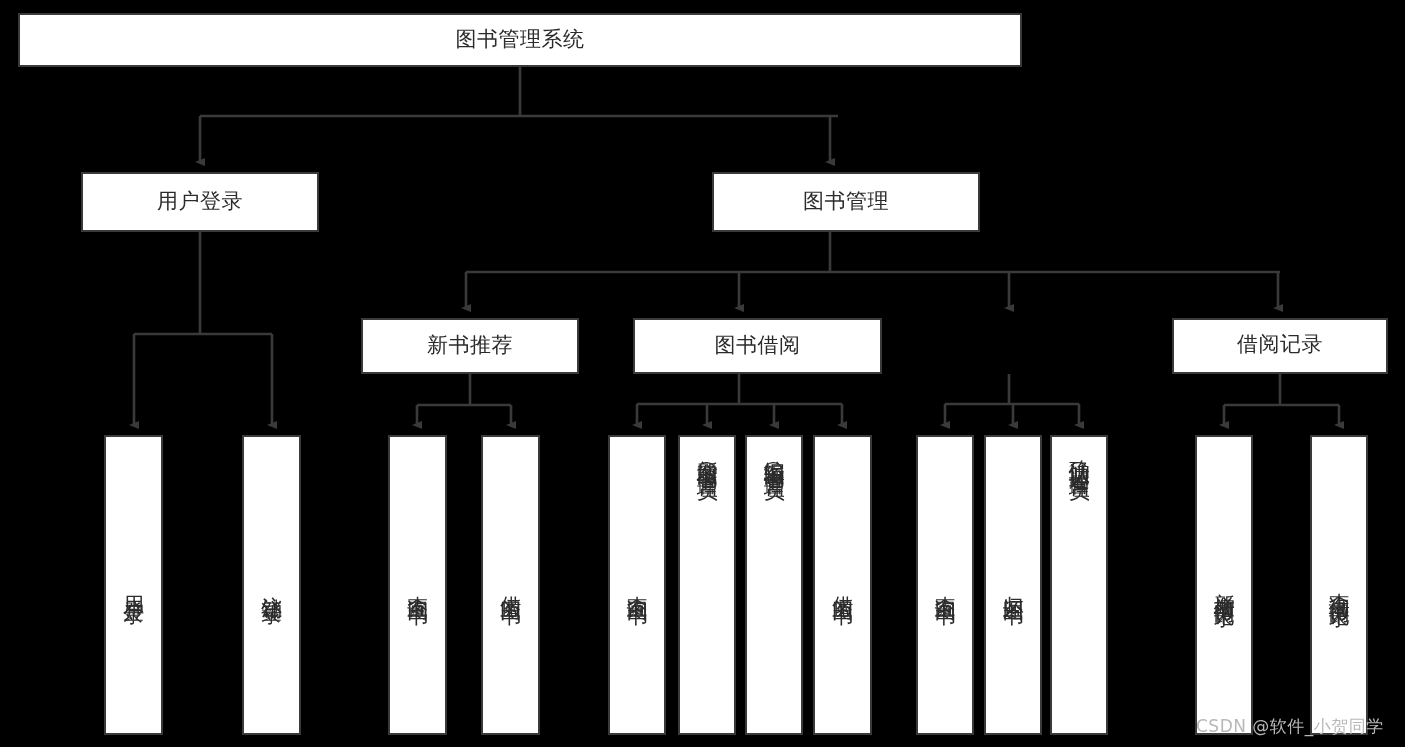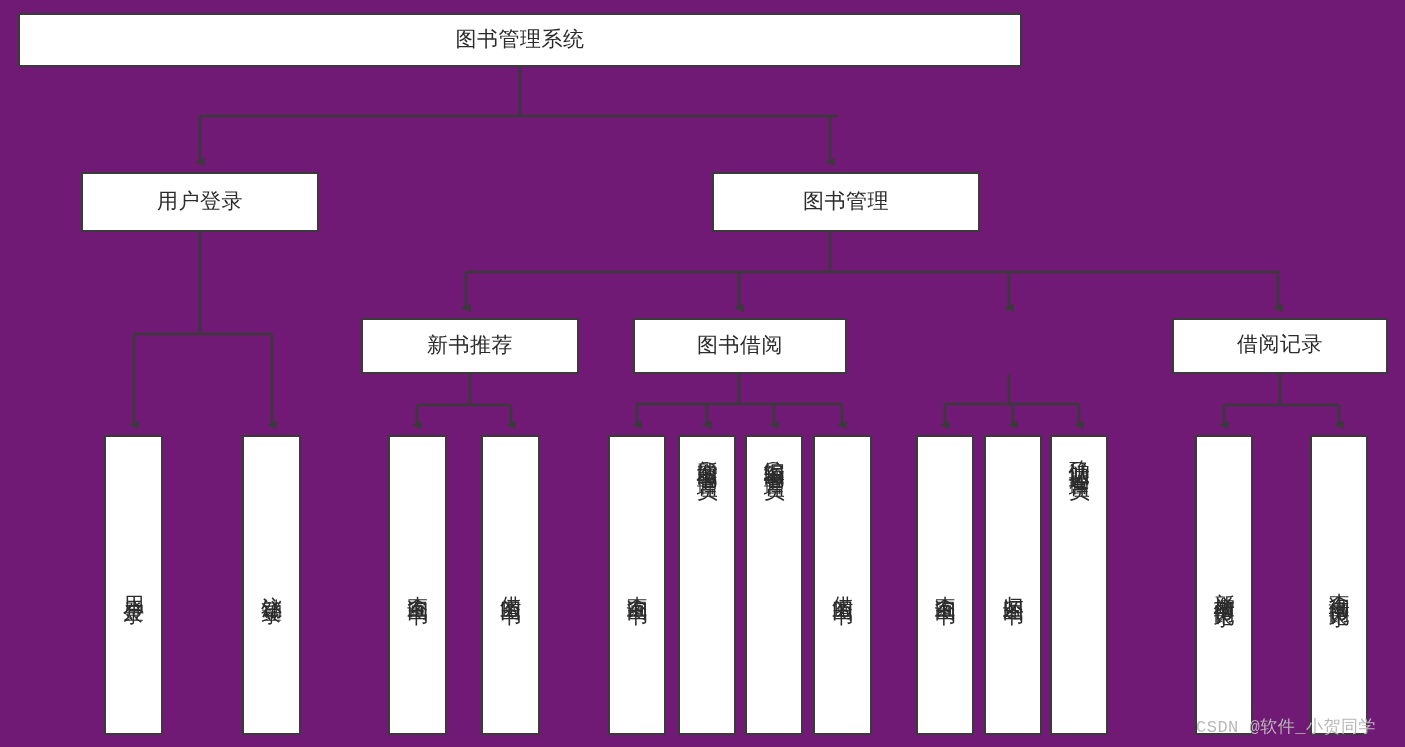--- a/index.html
+++ b/index.html
@@ -7,21 +7,21 @@
     padding: 0;
     background: #ffffff;
   }
   body {
     font-family: "DejaVu Sans", "Liberation Sans", sans-serif;
   }
   #canvas {
     position: relative;
     width: 1405px;
     height: 747px;
-    background: #701a75;
+    background: #000000;
     overflow: hidden;
   }
   svg.edges {
     position: absolute;
     left: 0;
     top: 0;
     width: 1405px;
     height: 747px;
     pointer-events: none;
   }
@@ -129,21 +129,21 @@
   <div class="node horiz" style="left:81px; top:172px; width:238px; height:60px;">
     <span>用户登录</span>
   </div>
   <div class="node horiz" style="left:712px; top:172px; width:268px; height:60px;">
     <span>图书管理</span>
   </div>
 
   <div class="node horiz" style="left:361px; top:318px; width:218px; height:56px;">
     <span>新书推荐</span>
   </div>
-  <div class="node horiz" style="left:633px; top:318px; width:214px; height:56px;">
+  <div class="node horiz" style="left:633px; top:318px; width:249px; height:56px;">
     <span>图书借阅</span>
   </div>
   <div class="node horiz" style="left:1172px; top:318px; width:216px; height:56px;font-family:Liberation Mono, monospace;">
     <span>借阅记录</span>
   </div>
 
   <div class="node vert centered" style="left:104px; top:435px; width:59px; height:300px;">
     <span class="vlabel">用户登录</span>
   </div>
   <div class="node vert centered" style="left:242px; top:435px; width:59px; height:300px;">
@@ -176,15 +176,15 @@
   <div class="node vert" style="left:1050px; top:435px; width:58px; height:300px;">
     <span class="vlabel">确认归还（管理员）</span>
   </div>
   <div class="node vert centered" style="left:1195px; top:435px; width:58px; height:300px;">
     <span class="vlabel">新增借阅记录</span>
   </div>
   <div class="node vert centered" style="left:1310px; top:435px; width:58px; height:300px;">
     <span class="vlabel">查询借阅记录</span>
   </div>
 
-  <div class="watermark" style="left:1196px; top:715px;font-family:Liberation Mono, monospace;">CSDN @软件_小贺同学</div>
+  <div class="watermark" style="left:1196px; top:715px;">CSDN @软件_小贺同学</div>
 
 </div>
 
 </body></html>

